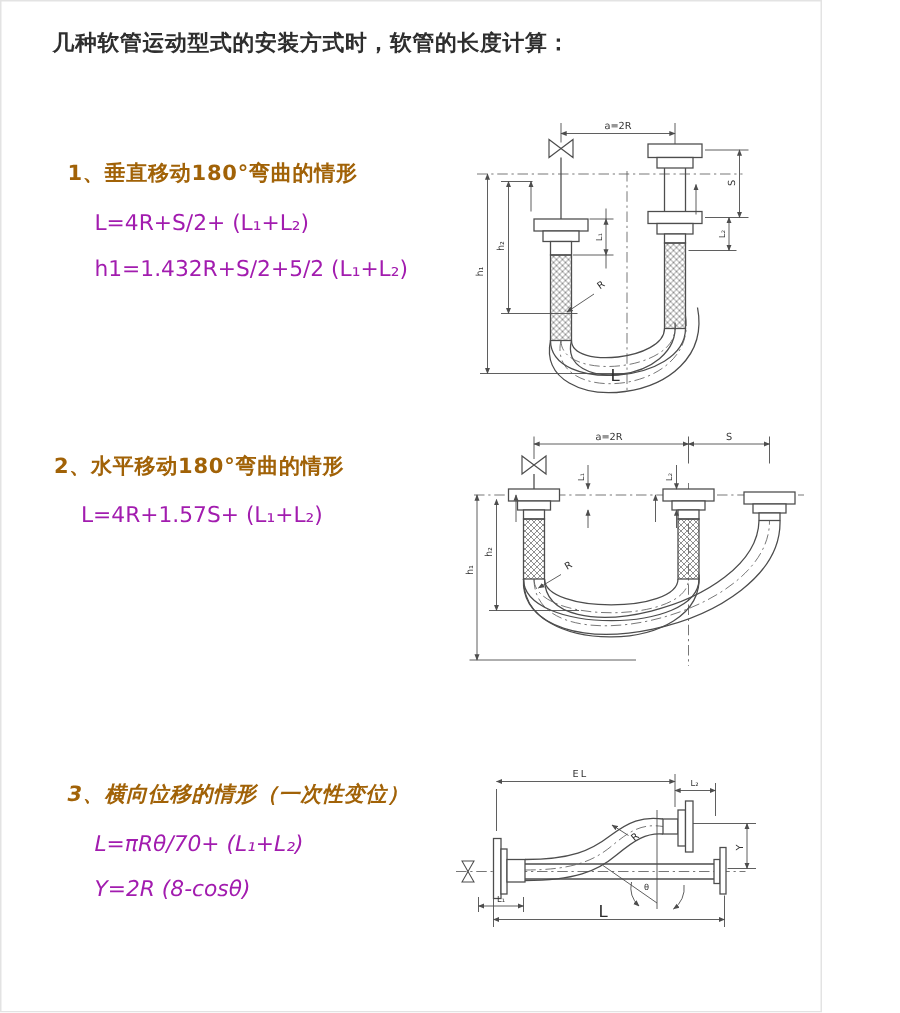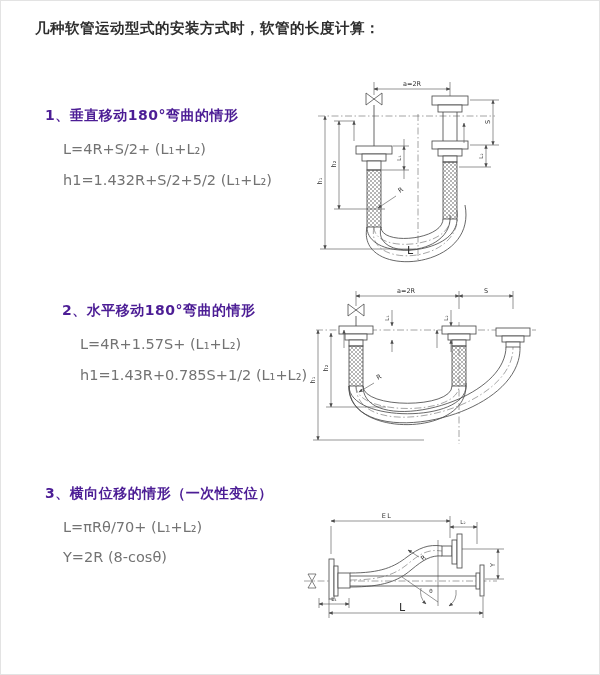--- a/index.html
+++ b/index.html
@@ -1,28 +1,28 @@
 <!DOCTYPE html>
 <html><head>
 <meta charset="utf-8">
 <style>
   html,body { margin:0; padding:0; background:#ffffff; }
   .page {
-    position:relative; width:600px; height:675px; background:#ffffff;
+    position:relative; width:548px; height:675px; background:#ffffff;
     overflow:hidden; font-family:"DejaVu Sans","Liberation Sans",sans-serif;
     border:1px solid #e3e3e3; box-sizing:border-box;
   }
   .title {
     position:absolute; left:34px; top:18px; font-size:14.5px; font-weight:600;
     color:#2e2e2e; letter-spacing:0.5px; white-space:nowrap;
   }
   .sec { position:absolute; color:#2a2a2a; }
-  .sec-heading { font-size:14px; font-weight:600; color:#4c1d95; letter-spacing:0.5px; white-space:nowrap; }
+  .sec-heading { font-size:14px; font-weight:600; color:#a16207; letter-spacing:0.5px; white-space:nowrap; }
   .formulas { margin-left:18px; margin-top:9px; }
-  .formula { font-size:14.5px; font-weight:500; color:#737373; line-height:31px; white-space:nowrap; }
+  .formula { font-size:14.5px; font-weight:500; color:#a21caf; line-height:31px; white-space:nowrap; }
   #sec3 .formula { line-height:30px; }
   .diag { position:absolute; }
   
   .ln   { fill:none; stroke:#4d4d4d; stroke-width:0.85; }
   .dim  { fill:none; stroke:#4d4d4d; stroke-width:0.6; }
   .chain{ fill:none; stroke:#5a5a5a; stroke-width:0.55; stroke-dasharray:7 2.5 1.5 2.5; }
   .fit  { fill:#ffffff; stroke:#4d4d4d; stroke-width:0.85; }
   .hat1 { stroke:#4d4d4d; stroke-width:0.85; }
   text.lab { fill:#333333; font-size:6.5px; font-family:"DejaVu Sans",sans-serif; }
   text.lab-sm { fill:#333333; font-size:5.5px; font-family:"DejaVu Sans",sans-serif; }
@@ -36,29 +36,28 @@
   <div class="title">几种软管运动型式的安装方式时，软管的长度计算：</div>
 
   <div class="sec" id="sec1" style="left:44px; top:106px;">
     <div class="sec-heading">1、垂直移动180°弯曲的情形</div>
     <div class="formulas">
       <div class="formula">L=4R+S/2+ (L₁+L₂)</div>
       <div class="formula">h1=1.432R+S/2+5/2 (L₁+L₂)</div>
     </div>
   </div>
 
-  <div class="sec" id="sec2" style="left:61px; top:301px;">
+  <div class="sec" id="sec2" style="left:35px; top:301px;">
     <div class="sec-heading">2、水平移动180°弯曲的情形</div>
     <div class="formulas">
       <div class="formula">L=4R+1.57S+ (L₁+L₂)</div>
-      <div class="formula">h1=1.43R+0.785S+1/2 (L₁+L₂)</div>
     </div>
   </div>
 
-  <div class="sec" id="sec3" style="left:44px; top:484px;">
+  <div class="sec" id="sec3" style="left:44px; top:520px;font-style:italic;">
     <div class="sec-heading">3、横向位移的情形（一次性变位）</div>
     <div class="formulas">
       <div class="formula">L=πRθ/70+ (L₁+L₂)</div>
       <div class="formula">Y=2R (8-cosθ)</div>
     </div>
   </div>
 
   <svg class="diag" style="left:302px; top:68px;" width="290" height="200" viewBox="0 0 290 200">
     <defs>
       <marker id="arr1" viewBox="0 0 10 10" refX="9" refY="5" markerWidth="7" markerHeight="7" orient="auto-start-reverse">

